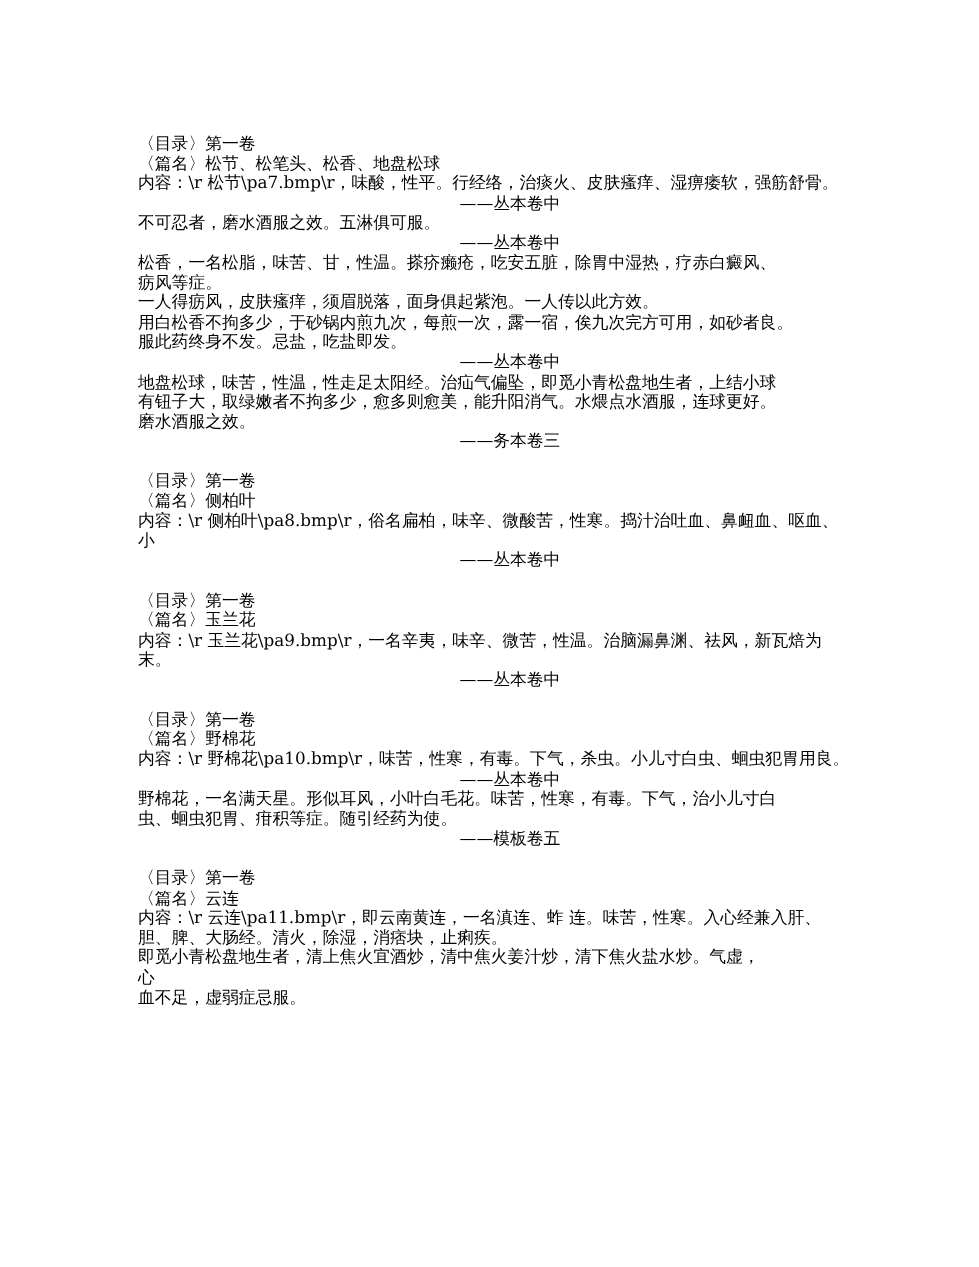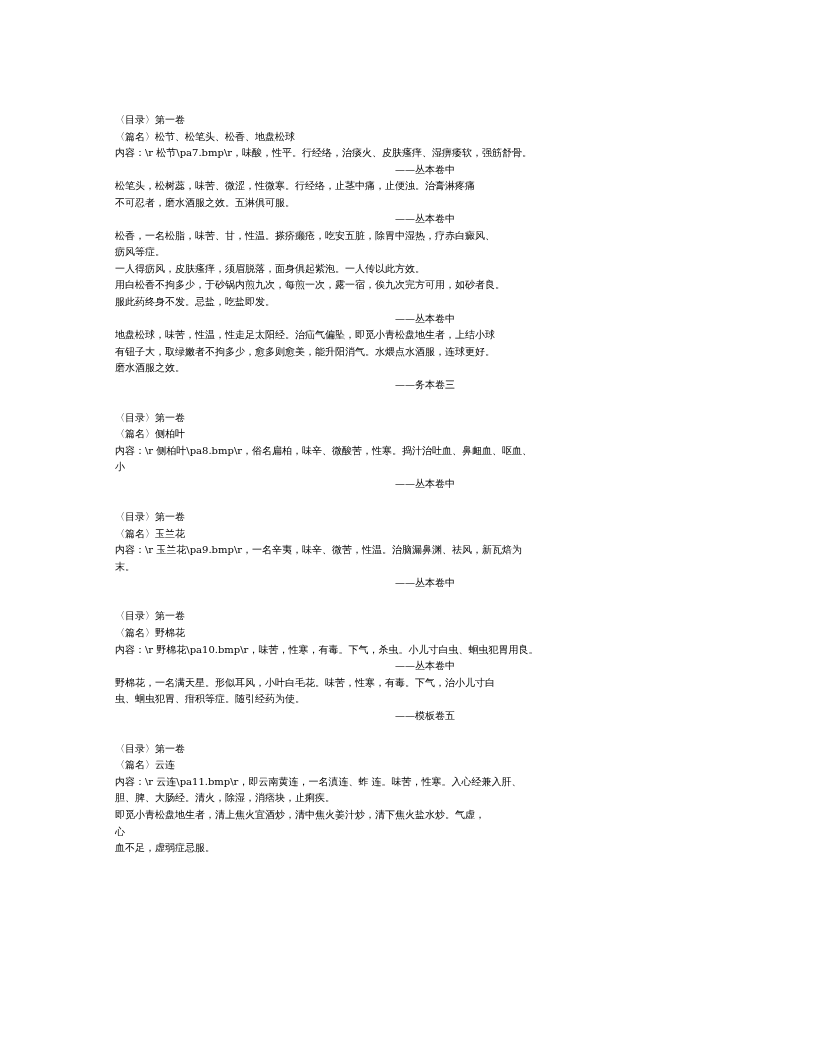--- a/index.html
+++ b/index.html
@@ -26,21 +26,21 @@
   .text-body {
     position: absolute;
     left: 115px;
     top: 112px;
     width: 620px;
   }
   .entry {
     margin: 0 0 0 0;
   }
   .line {
-    font-size: 10px;
+    font-size: 14px;
     line-height: 16.55px;
     white-space: pre-wrap;
     letter-spacing: 0;
     color: #000000;
     min-height: 16.55px;
   }
   .entry-gap {
     height: 16.55px;
     line-height: 16.55px;
     font-size: 11.6px;
@@ -55,21 +55,20 @@
 <body>
 
 <div class="page">
   <div class="text-body">
 
     <div class="entry">
       <div class="line">〈目录〉第一卷</div>
       <div class="line">〈篇名〉松节、松笔头、松香、地盘松球</div>
       <div class="line">内容：\r 松节\pa7.bmp\r，味酸，性平。行经络，治痰火、皮肤瘙痒、湿痹痿软，强筋舒骨。</div>
       <div class="line source">——丛本卷中</div>
-      <div class="line">松笔头，松树蕊，味苦、微涩，性微寒。行经络，止茎中痛，止便浊。治膏淋疼痛</div>
       <div class="line">不可忍者，磨水酒服之效。五淋俱可服。</div>
       <div class="line source">——丛本卷中</div>
       <div class="line">松香，一名松脂，味苦、甘，性温。搽疥癞疮，吃安五脏，除胃中湿热，疗赤白癜风、</div>
       <div class="line">疬风等症。</div>
       <div class="line">一人得疬风，皮肤瘙痒，须眉脱落，面身俱起紫泡。一人传以此方效。</div>
       <div class="line">用白松香不拘多少，于砂锅内煎九次，每煎一次，露一宿，俟九次完方可用，如砂者良。</div>
       <div class="line">服此药终身不发。忌盐，吃盐即发。</div>
       <div class="line source">——丛本卷中</div>
       <div class="line">地盘松球，味苦，性温，性走足太阳经。治疝气偏坠，即觅小青松盘地生者，上结小球</div>
       <div class="line">有钮子大，取绿嫩者不拘多少，愈多则愈美，能升阳消气。水煨点水酒服，连球更好。</div>

